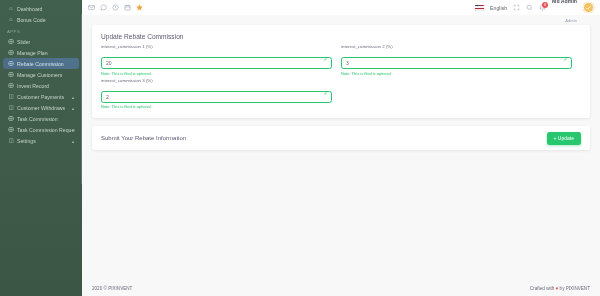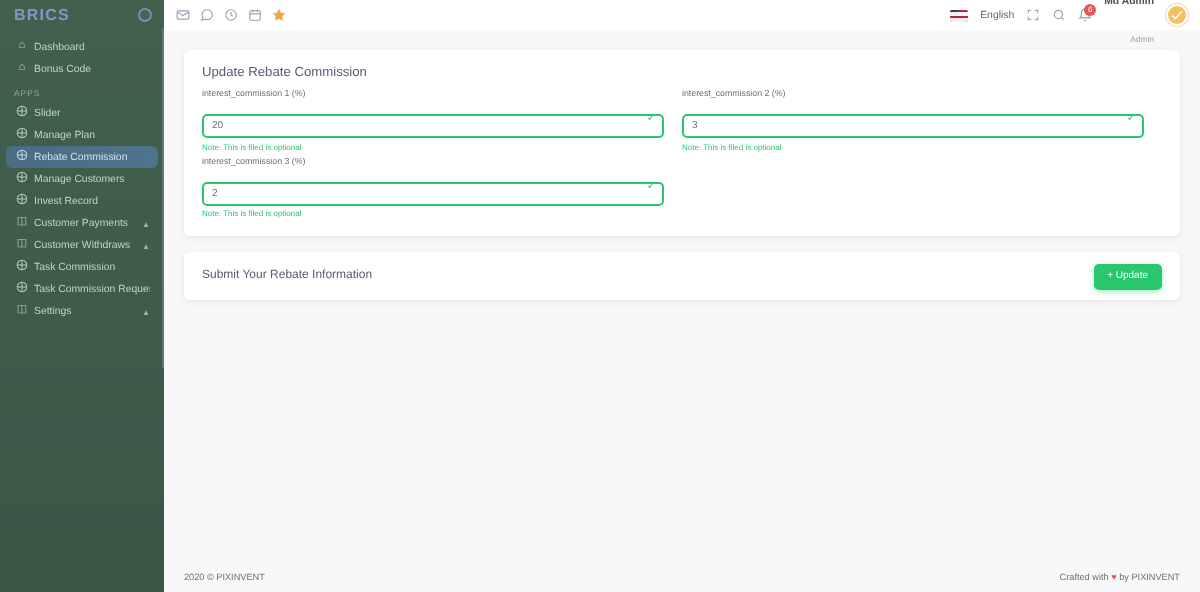--- a/index.html
+++ b/index.html
@@ -179,24 +179,20 @@
     padding: 0 10px; font-size: 4.6px; color: #6e6b7b;
   }
   .heart { color: #ea5455; }
 </style>
 </head>
 <body>
 
 <div class="app">
 
   <aside class="sidebar">
-    <div class="brand">
-      <span class="brand-name">BRICS</span>
-      <span class="brand-pin"></span>
-    </div>
 
     <nav class="nav">
       <div class="nav-item">
         <span class="nav-ico">⌂</span>
         <span class="nav-label">Dashboard</span>
       </div>
       <div class="nav-item">
         <span class="nav-ico">⌂</span>
         <span class="nav-label">Bonus Code</span>
       </div>

